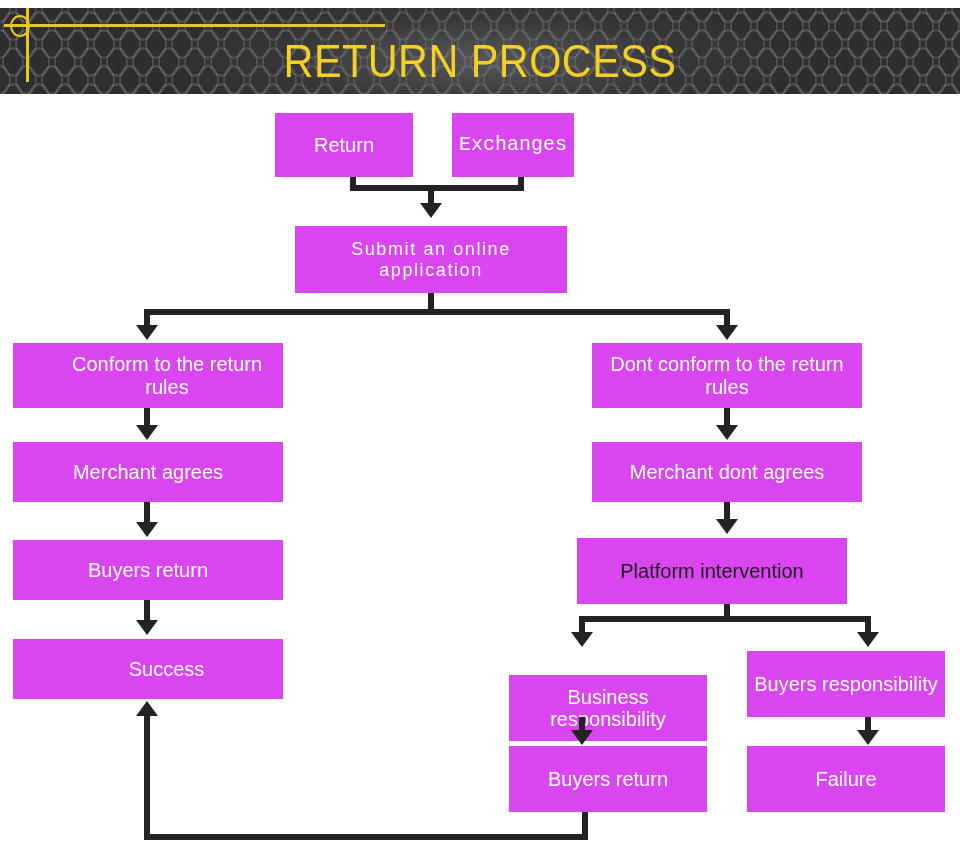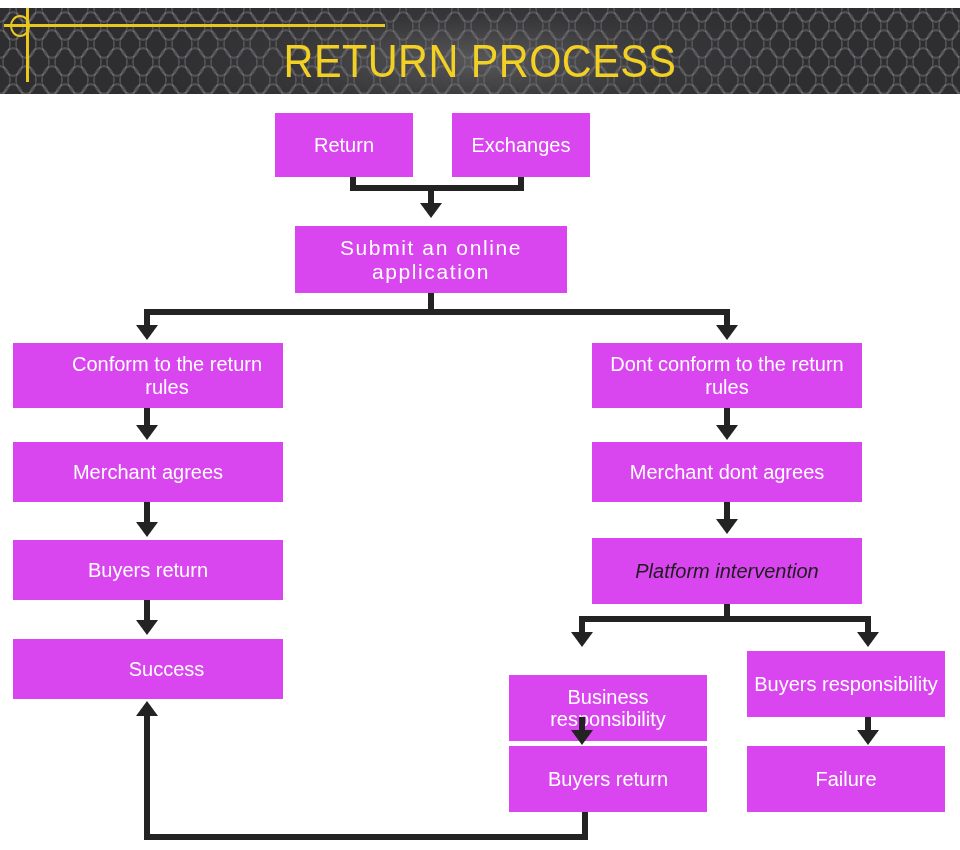--- a/index.html
+++ b/index.html
@@ -64,21 +64,21 @@
     background:#d946ef;
     color:#ffffff;
     display:flex;align-items:center;justify-content:center;
     text-align:center;
     font-size:20px;
     line-height:1.12;
     box-sizing:border-box;
     padding:2px 6px;
   }
   .node.dark{ color:#1d1d1d; }
-  .node.spaced{ letter-spacing:1.6px; font-size:21px; }
+  .node.spaced{ letter-spacing:1.6px; font-size:18px; }
 
   
   .edge{ position:absolute; background:#232323; }
   .edge-v{ width:6px; }
   .edge-h{ height:6px; }
   .arrow-down{
     position:absolute;width:0;height:0;
     border-left:11px solid transparent;
     border-right:11px solid transparent;
     border-top:15px solid #232323;
@@ -97,35 +97,35 @@
   <div id="header-mesh"></div>
   <div id="header-glow"></div>
   <div id="header-title">RETURN PROCESS</div>
 </div>
 <div id="deco-hline"></div>
 <div id="deco-vline"></div>
 <div id="deco-circle"></div>
 
 <div class="node" style="left:275px;top:113px;width:138px;height:64px;">Return</div>
 
-<div class="node" style="left:452px;top:113px;width:138px;height:64px;">Exchanges</div>
+<div class="node" style="left:452px;top:113px;width:122px;height:64px;font-family:Liberation Mono, monospace;">Exchanges</div>
 
 <div class="node spaced" style="left:295px;top:226px;width:272px;height:67px;">Submit an online application</div>
 
 <div class="node" style="left:13px;top:343px;width:270px;height:65px;padding-left:44px;">Conform to the return rules</div>
 
 <div class="node" style="left:592px;top:343px;width:270px;height:65px;">Dont conform to the return rules</div>
 
 <div class="node" style="left:13px;top:442px;width:270px;height:60px;">Merchant agrees</div>
 
 <div class="node" style="left:592px;top:442px;width:270px;height:60px;">Merchant dont agrees</div>
 
 <div class="node" style="left:13px;top:540px;width:270px;height:60px;">Buyers return</div>
 
-<div class="node dark" style="left:592px;top:538px;width:270px;height:66px;font-style:italic;">Platform intervention</div>
+<div class="node dark" style="left:577px;top:538px;width:270px;height:66px;">Platform intervention</div>
 
 <div class="node" style="left:13px;top:639px;width:270px;height:60px;padding-left:43px;">Success</div>
 
 <div class="node" style="left:509px;top:651px;width:198px;height:66px;margin-top:24px;">Business responsibility</div>
 
 <div class="node" style="left:747px;top:651px;width:198px;height:66px;">Buyers responsibility</div>
 
 <div class="node" style="left:509px;top:746px;width:198px;height:66px;">Buyers return</div>
 
 <div class="node" style="left:747px;top:746px;width:198px;height:66px;">Failure</div>

